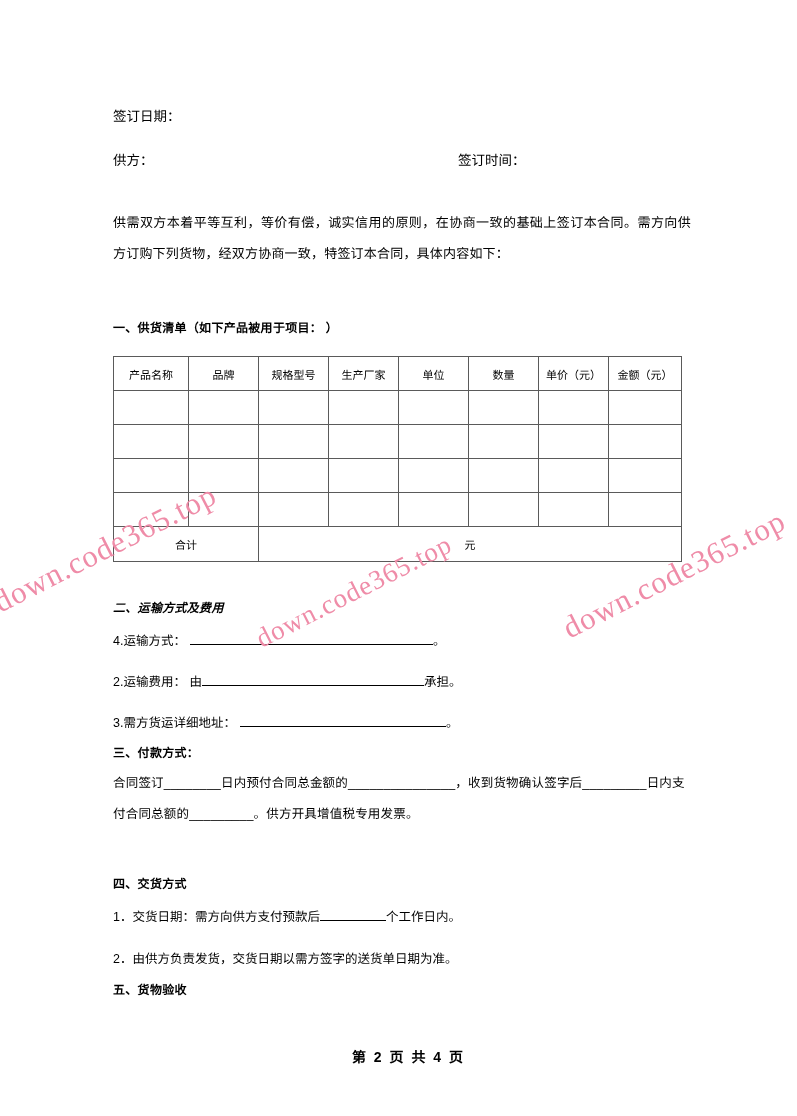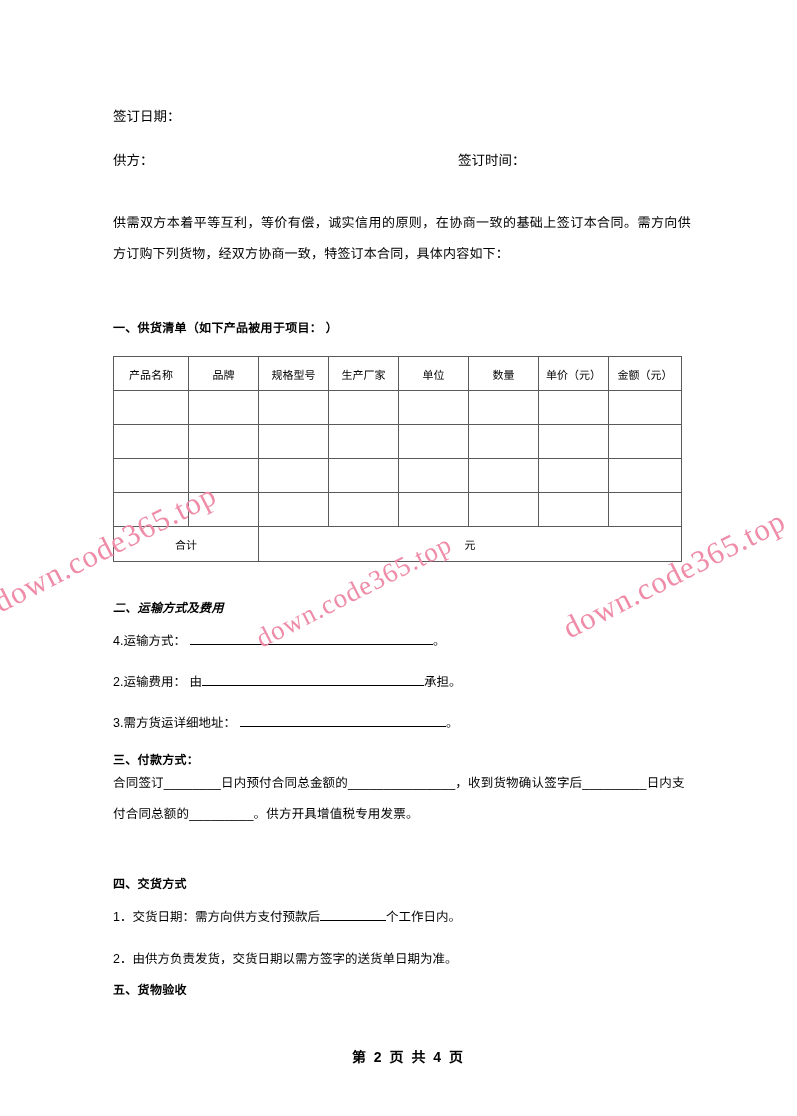--- a/index.html
+++ b/index.html
@@ -174,21 +174,20 @@
   }
   .ul-a { width: 243px; margin-left: 4px; }
   .ul-b { width: 222px; }
   .ul-c { width: 206px; margin-left: 4px; }
 
   
   .h-payment {
     position: absolute;
     left: 113px;
     top: 743px;
-    margin-top: 7px;
   }
   .payment-body {
     position: absolute;
     left: 113px;
     top: 768px;
     width: 578px;
     font-size: 12.5px;
     line-height: 2.5;
     letter-spacing: 0.2px;
   }

